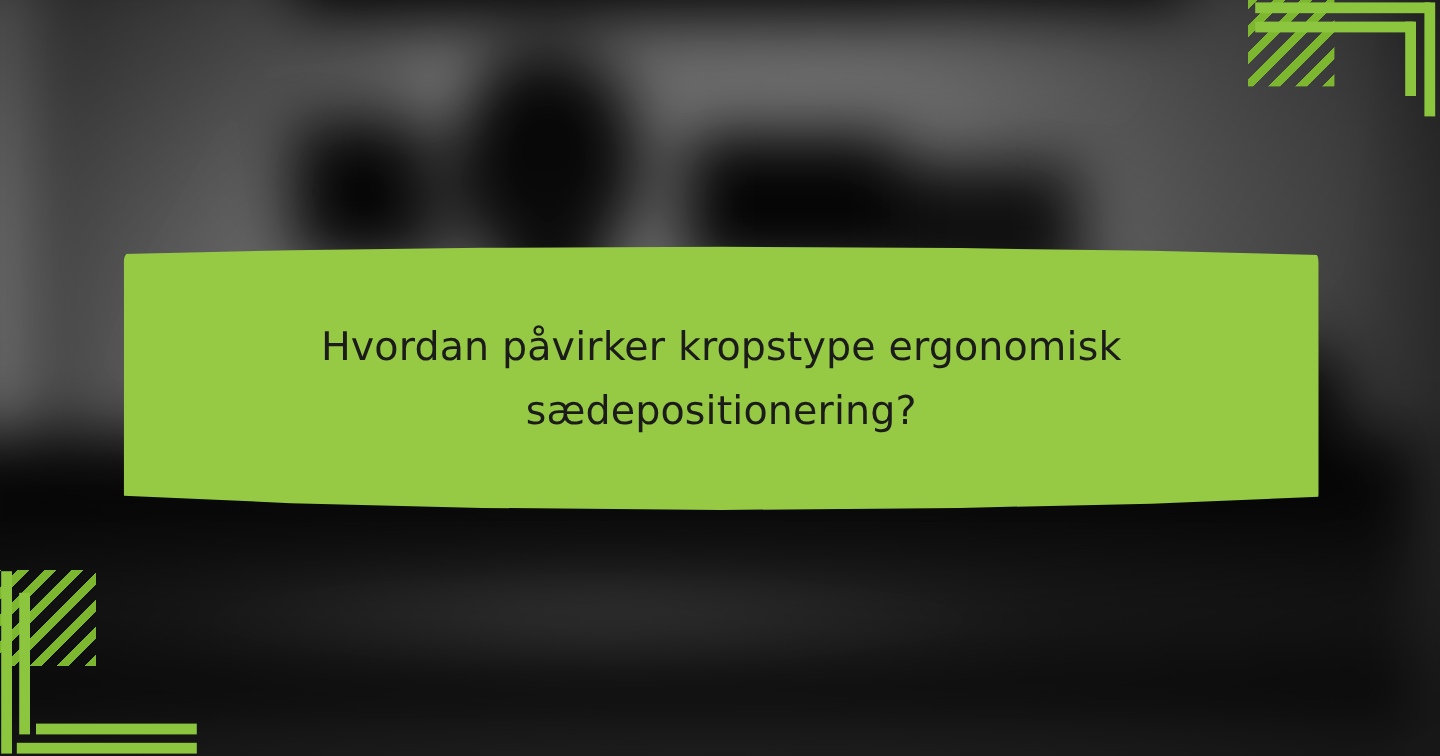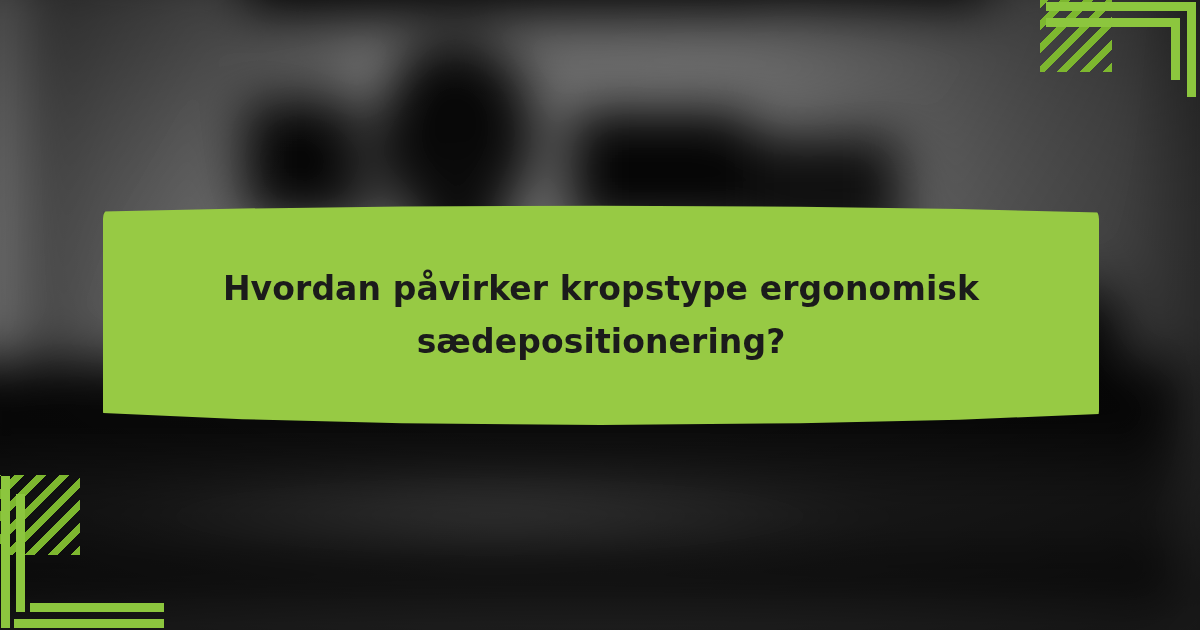--- a/index.html
+++ b/index.html
@@ -142,21 +142,21 @@
     
     clip-path: polygon(
         0% 3%,  14% 1.6%, 30% 0.7%, 50% 0.3%, 70% 0.8%, 86% 1.8%, 100% 3.4%,
         100% 95%, 86% 97.6%, 70% 99.2%, 50% 100%, 30% 99.2%, 14% 97.4%, 0% 94.6%);
     box-shadow: 0 10px 26px rgba(0,0,0,.45);
   }
 
   #banner-text {
     font-size:33px;
     line-height:1.62;
-    font-weight:700;
+    font-weight:400;
     color:#1b1b1b;
     text-align:center;
     letter-spacing:.1px;
     max-width:760px;
   }
 </style>
 </head>
 <body>
 
 <div id="card">

